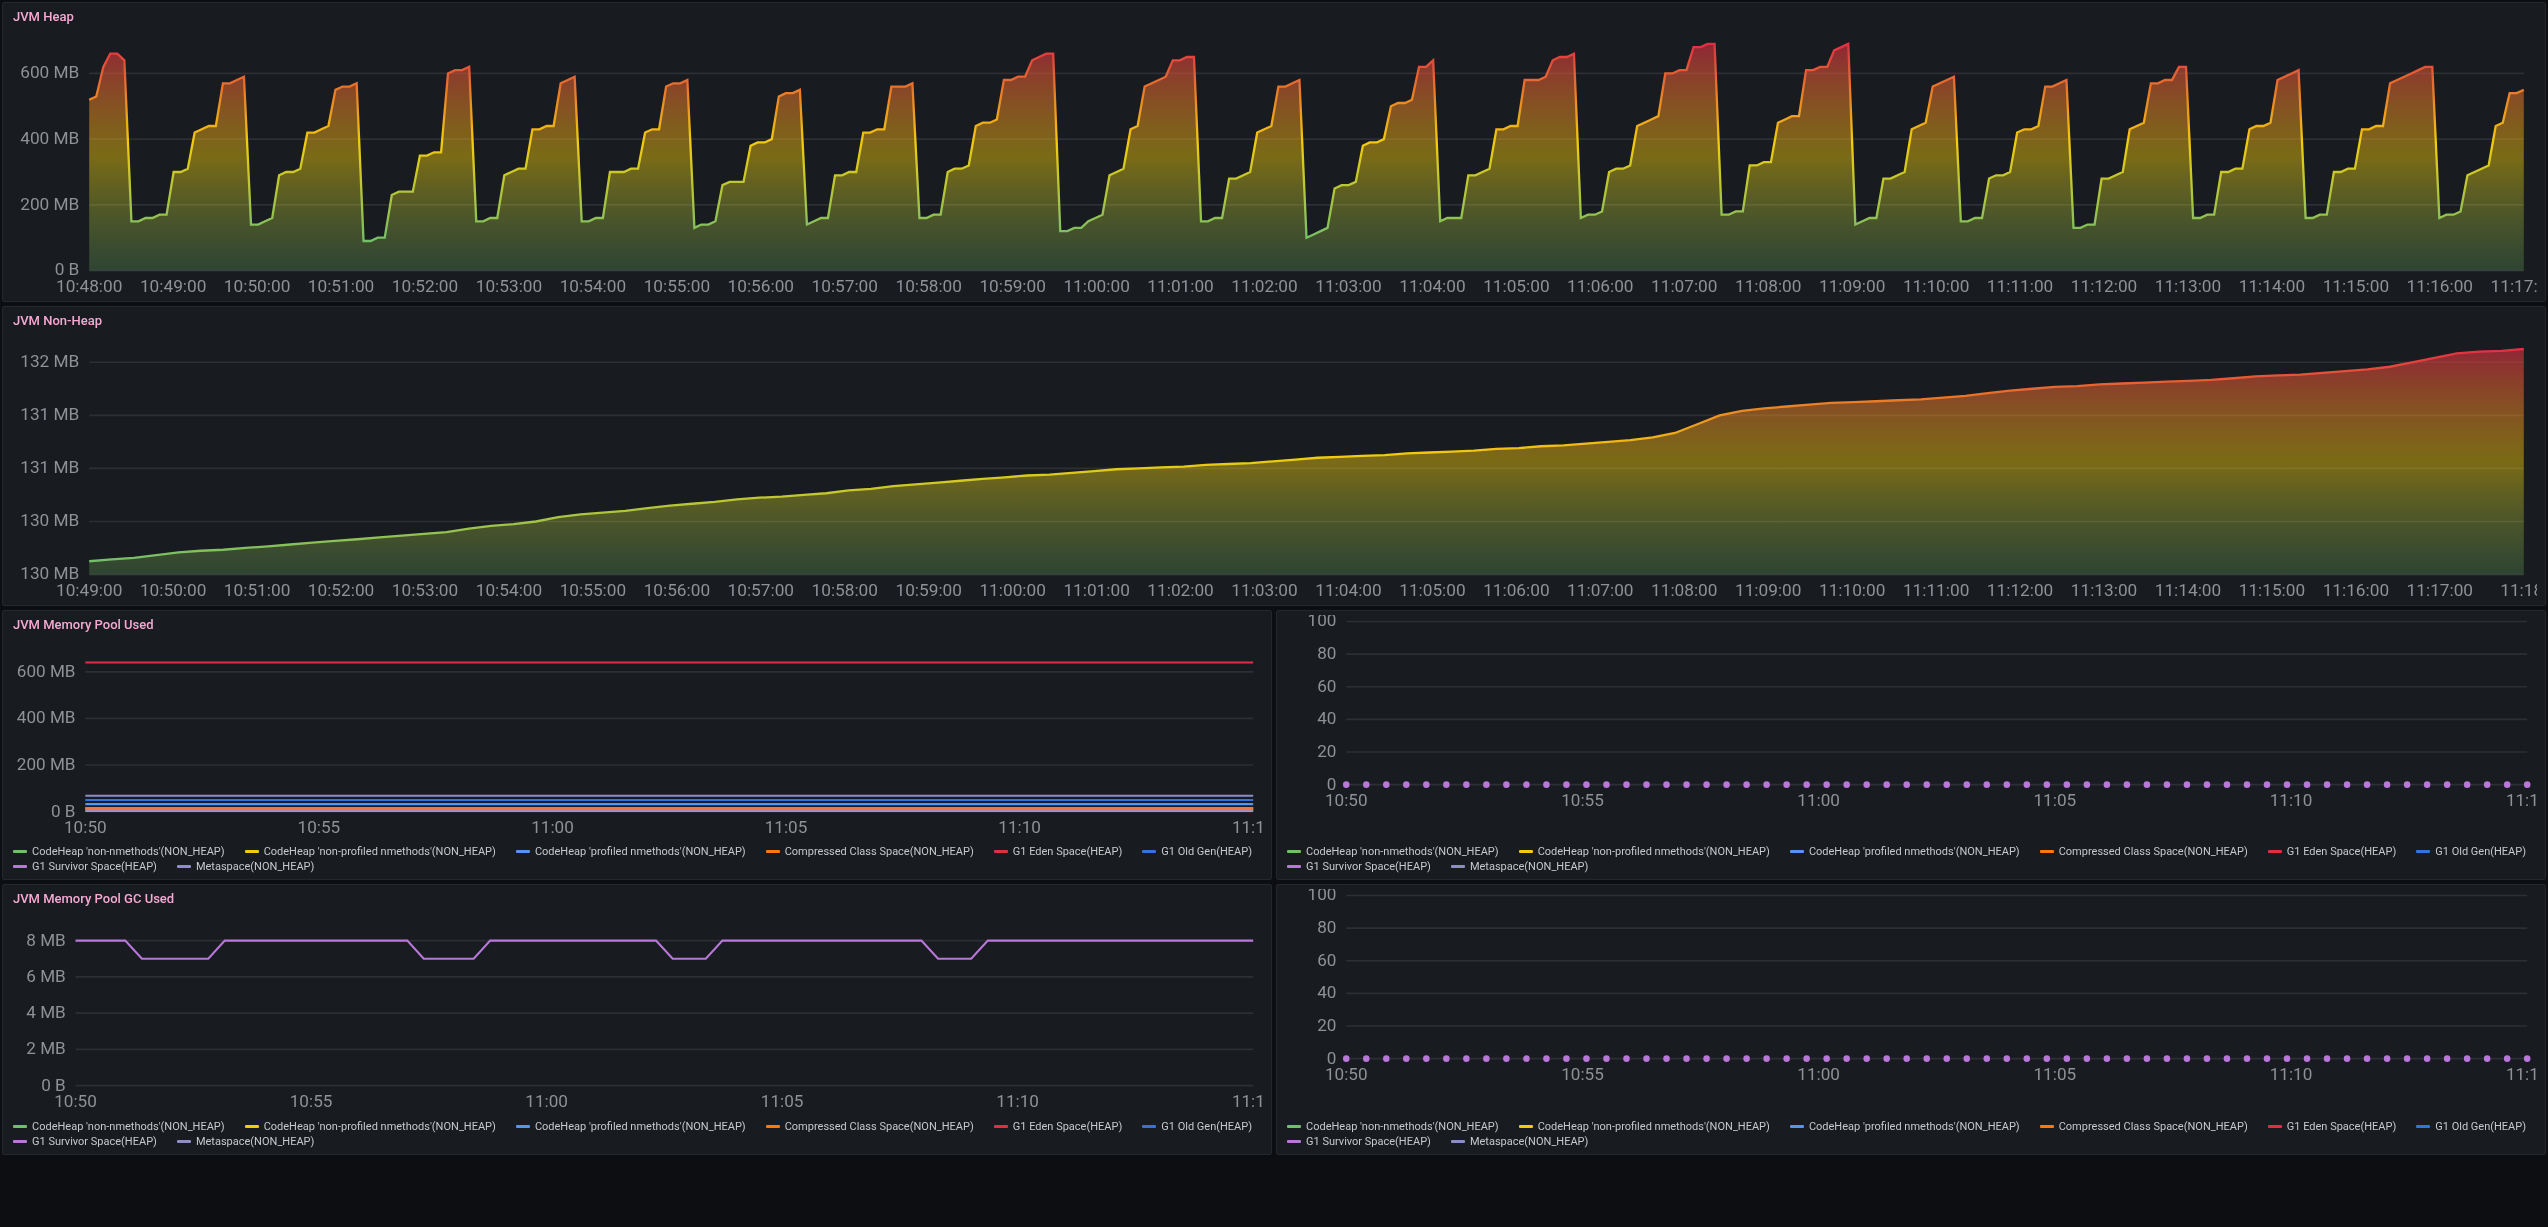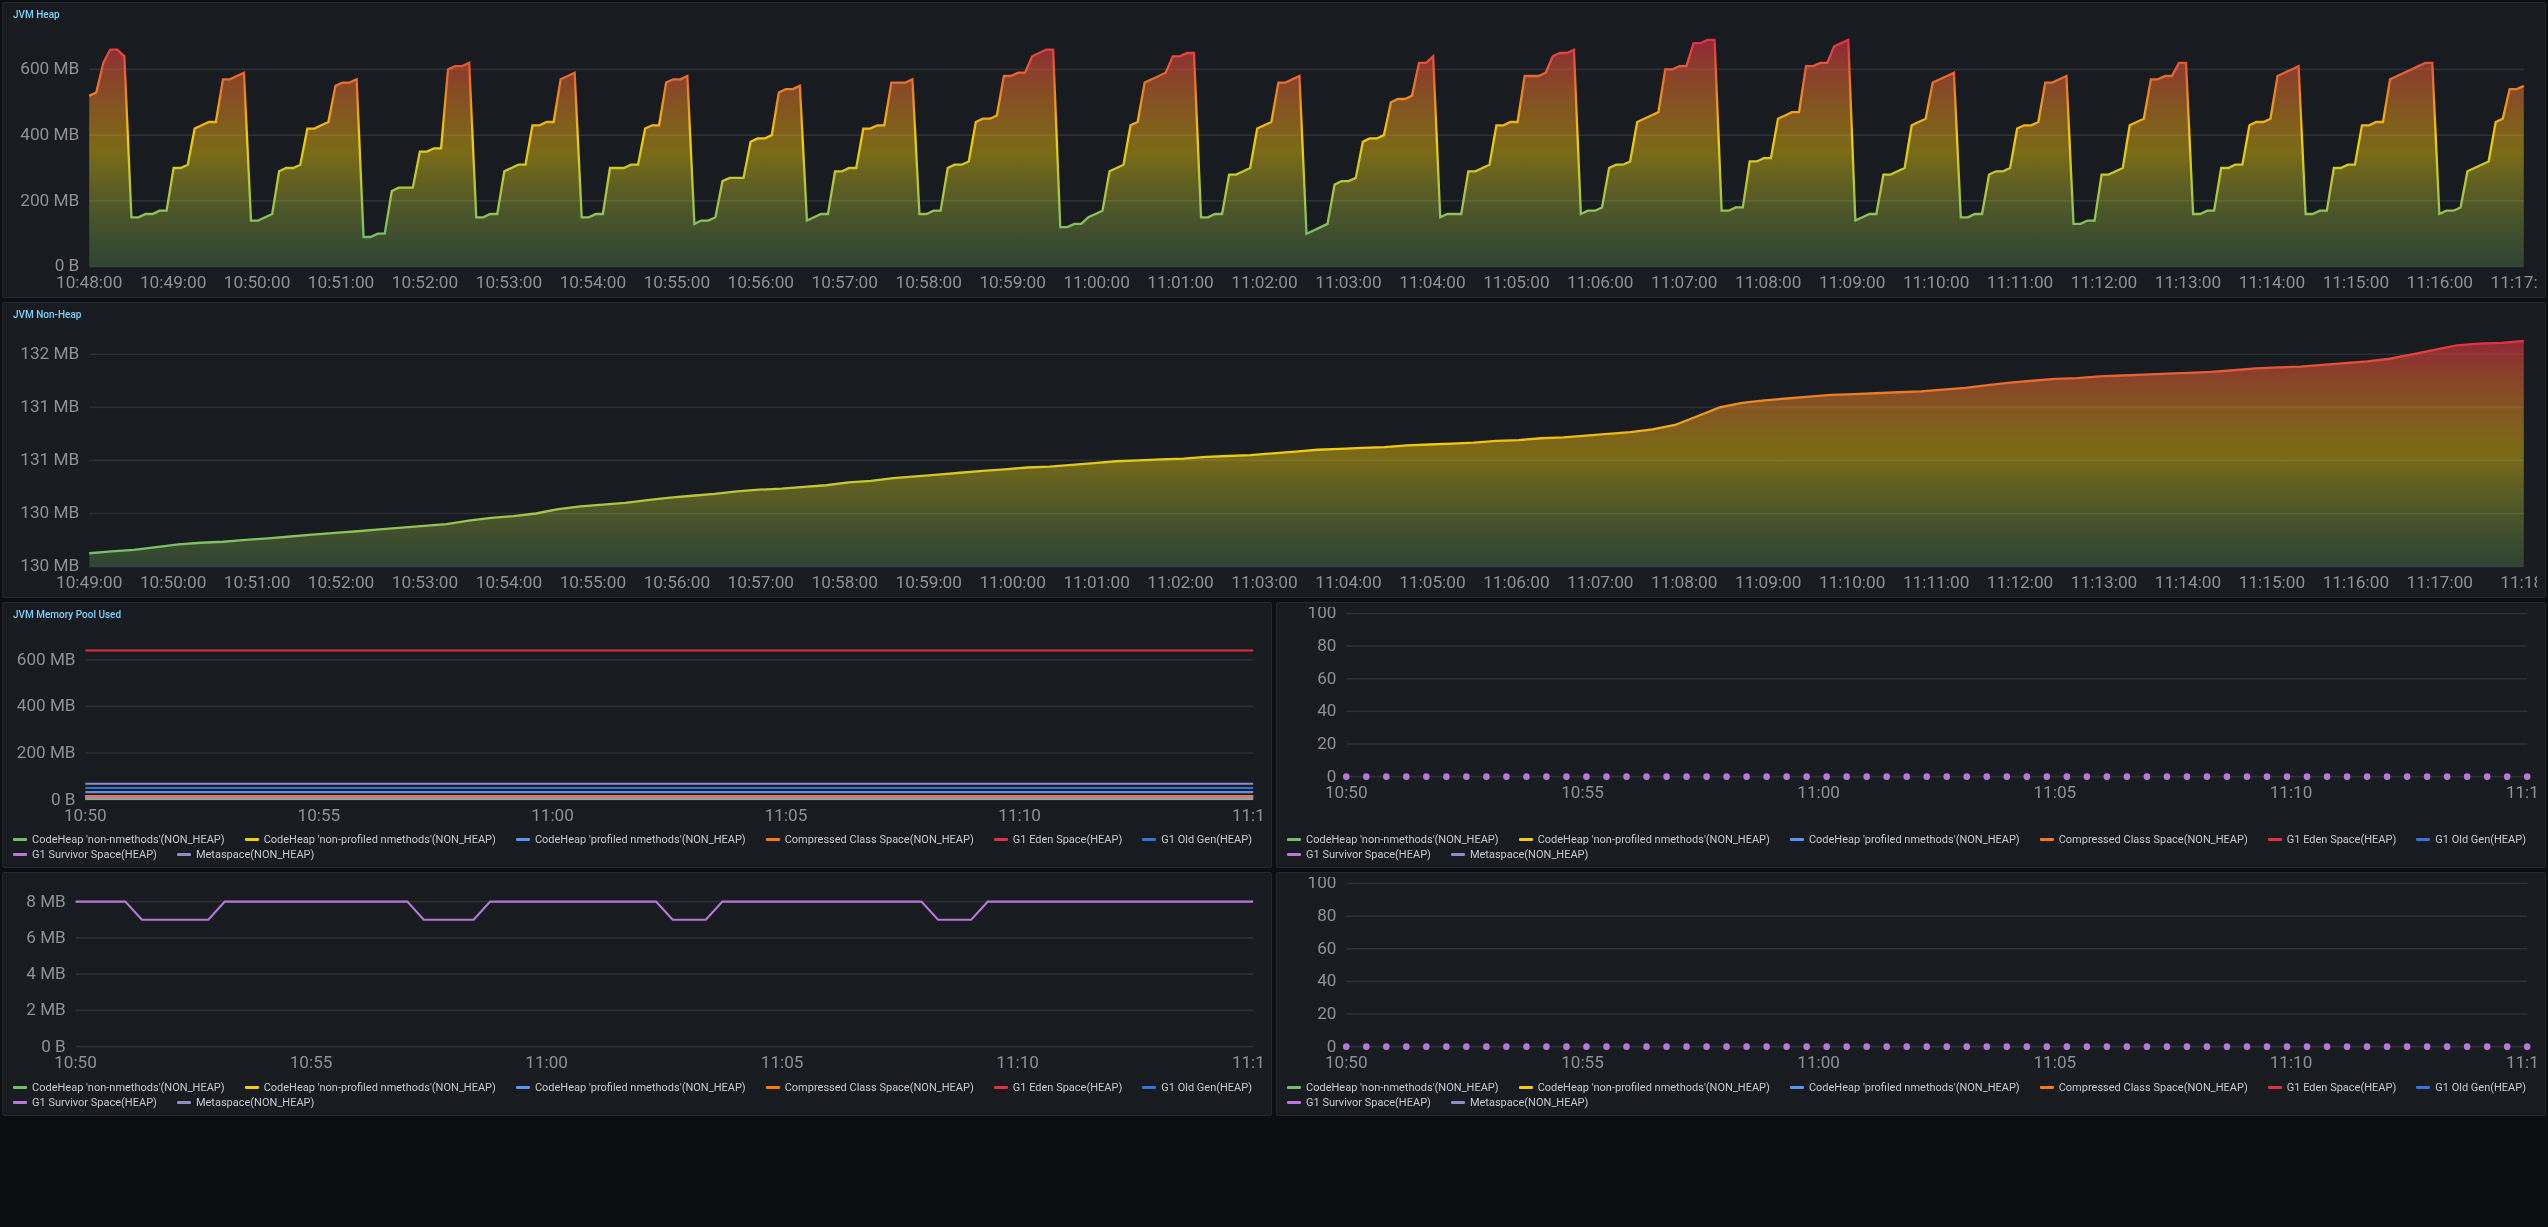--- a/index.html
+++ b/index.html
@@ -1,20 +1,20 @@
 <!DOCTYPE html>
 <html><head>
 <meta charset="utf-8">
 <style>
 * { margin: 0; padding: 0; box-sizing: border-box; }
 body { background: #0d0e12; color: #ccccdc; font-family: -apple-system, BlinkMacSystemFont, "Segoe UI", Roboto, sans-serif; font-size: 11px; padding: 2px; }
 .grid { display: grid; grid-template-columns: 1fr 1fr; gap: 4px; }
 .full { grid-column: 1 / -1; }
 .panel { background: #181b1f; border: 1px solid #24272b; border-radius: 2px; display: flex; flex-direction: column; }
-.panel-title { padding: 6px 10px; font-size: 10px; font-weight: 500; color: #7dd3fc; display: flex; align-items: center; gap: 6px; }
+.panel-title { padding: 6px 10px; font-size: 13px; font-weight: 500; color: #f9a8d4; display: flex; align-items: center; gap: 6px; }
 .info-icon { color: #6e7581; display: inline-flex; }
 .chart-body { flex: 1; position: relative; padding: 4px 8px 4px 4px; }
 .chart-svg { width: 100%; display: block; }
 .legend { display: flex; flex-wrap: wrap; gap: 2px 20px; padding: 4px 10px 6px; font-size: 11px; }
 .legend-item { display: inline-flex; align-items: center; gap: 5px; color: #c7c9cb; white-space: nowrap; }
 .swatch { width: 14px; height: 3px; border-radius: 1px; }
 .grid-line { stroke: #2c2f34; stroke-width: 1; }
 .x-tick { fill: #8e9196; font-size: 10.5px; text-anchor: middle; }
 .y-tick { fill: #8e9196; font-size: 10.5px; text-anchor: end; }
 </style>
@@ -327,20 +327,23 @@
           <span>G1 Survivor Space(HEAP)</span>
         </span>
         <span class="legend-item">
           <span class="swatch" style="background: rgb(142, 142, 198);"></span>
           <span>Metaspace(NON_HEAP)</span>
         </span>
       </div>
   </div>
 
   <div class="panel">
+    <div class="panel-title">
+        <span>JVM Memory Pool GC Used</span>
+      </div>
     <div class="chart-body">
         <svg id="p5-chart" class="chart-svg" viewBox="0 0 770 120">
           <line x1="42" x2="764" y1="104" y2="104" class="grid-line"></line>
           <text x="36" y="107" class="y-tick">0 B</text>
           <line x1="42" x2="764" y1="81.77777777777777" y2="81.77777777777777" class="grid-line"></line>
           <text x="36" y="84.77777777777777" class="y-tick">2 MB</text>
           <line x1="42" x2="764" y1="59.55555555555556" y2="59.55555555555556" class="grid-line"></line>
           <text x="36" y="62.55555555555556" class="y-tick">4 MB</text>
           <line x1="42" x2="764" y1="37.33333333333334" y2="37.33333333333334" class="grid-line"></line>
           <text x="36" y="40.33333333333334" class="y-tick">6 MB</text>

